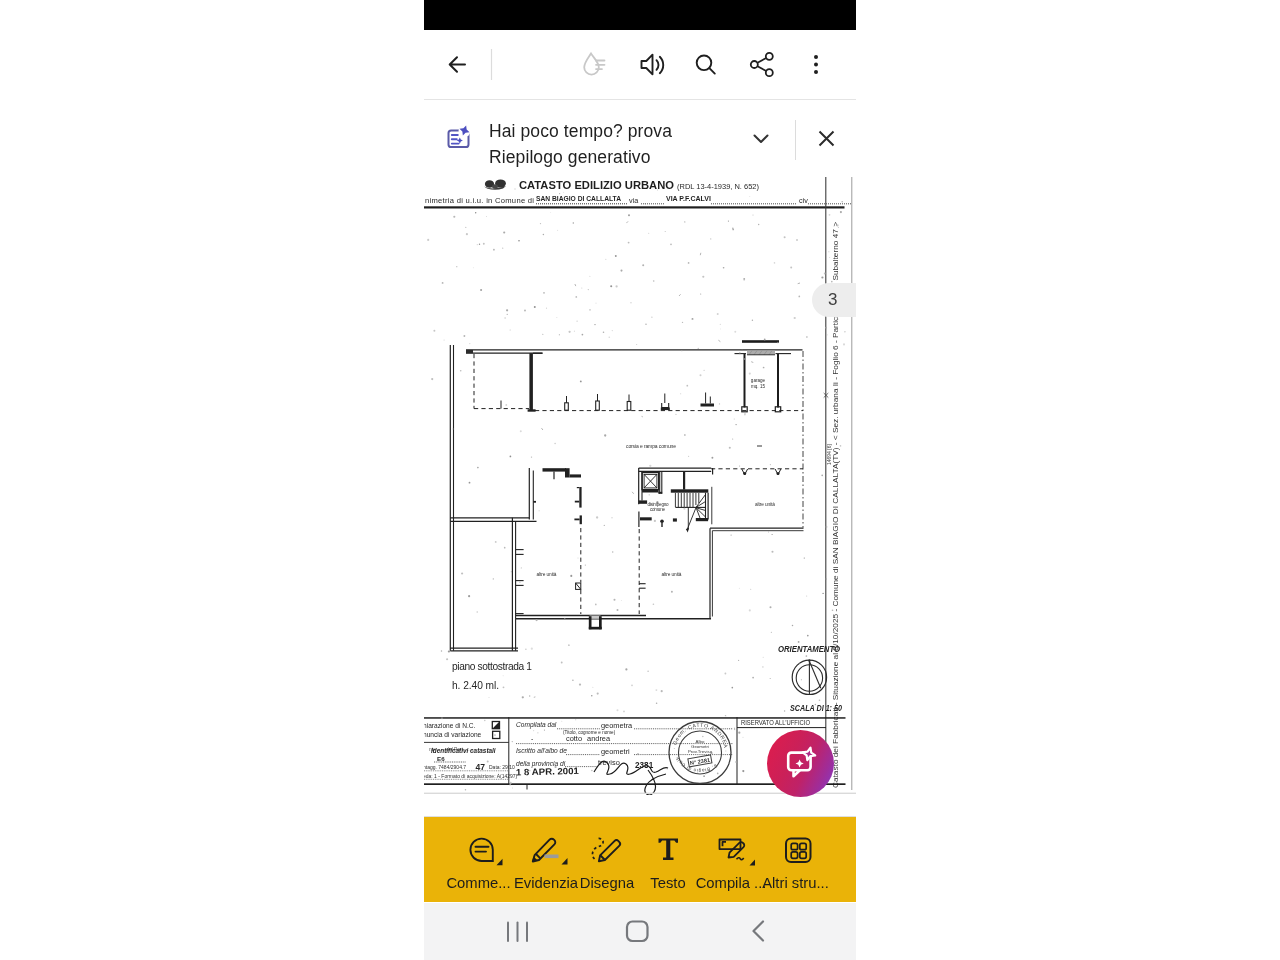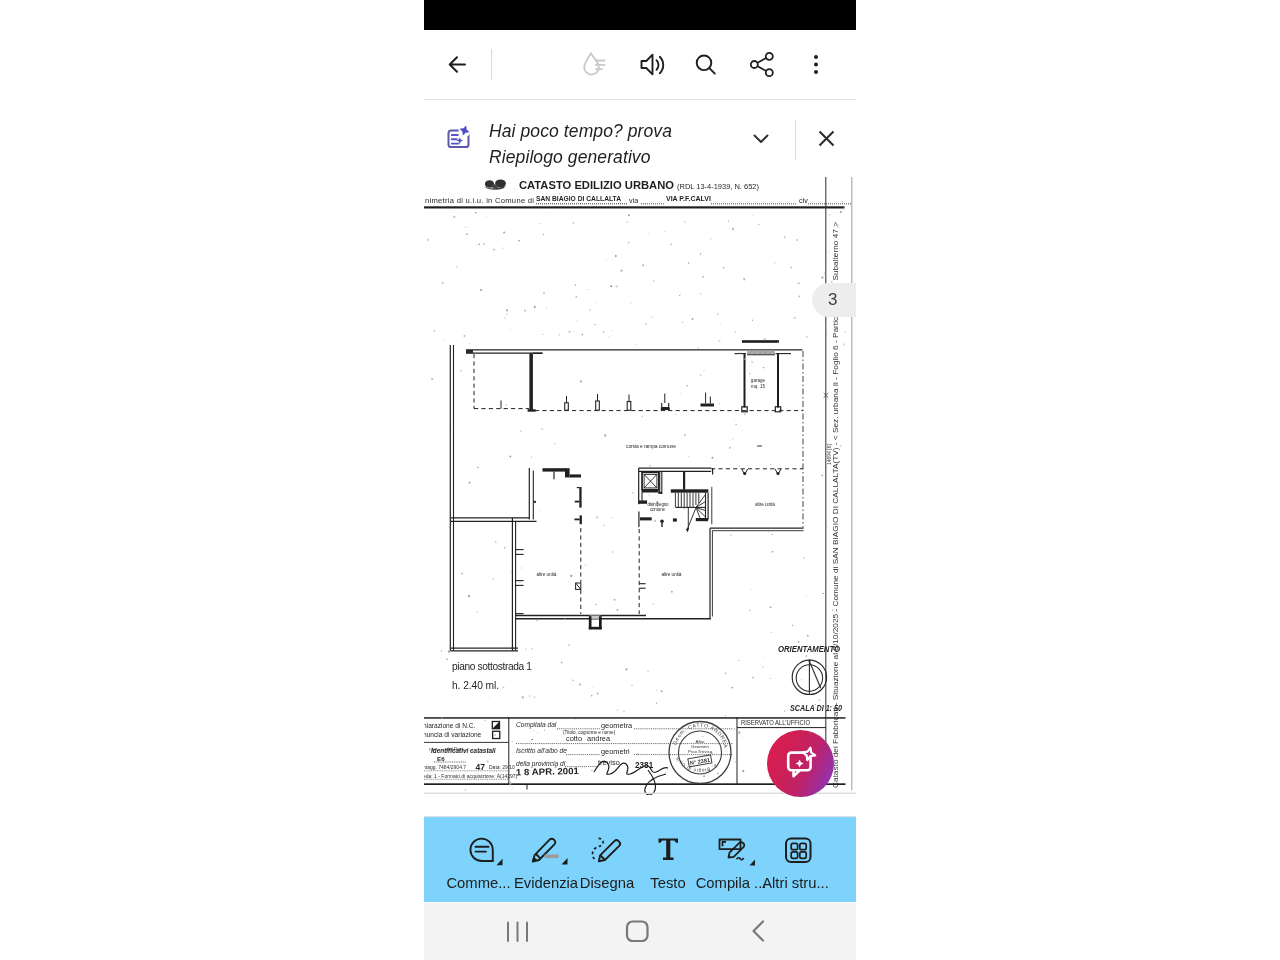--- a/index.html
+++ b/index.html
@@ -50,21 +50,21 @@
       <g fill="#1f1f1f">
         <circle cx="392" cy="27" r="2"></circle>
         <circle cx="392" cy="34.5" r="2"></circle>
         <circle cx="392" cy="42" r="2"></circle>
       </g>
     </svg>
   </div>
 
   <div class="abs" style="left:0;top:98.5px;width:432px;height:1px;background:#e4e4e4;"></div>
 
-  <div class="abs" style="left:0;top:99.5px;width:432px;height:78px;background:#fff;font-style:italic;">
+  <div class="abs" style="left:0;top:99.5px;width:432px;height:78px;background:#fff;">
 
     <svg class="abs" style="left:22px;top:24px" width="28" height="28" viewBox="0 0 28 28">
       <rect x="2.5" y="6.5" width="20" height="16.5" rx="2.6" fill="none" stroke="#5a5aa8" stroke-width="2"></rect>
       <g stroke="#5356c5" stroke-width="1.9" stroke-linecap="round">
         <path d="M5.8 11 h6 M5.8 15.3 h5 M5.8 19.6 h6.8"></path>
       </g>
       <circle cx="18.5" cy="7" r="6" fill="#ffffff"></circle>
       <path d="M18.5 1.2 L20.2 4.8 L23.8 6.5 L20.2 8.2 L18.5 11.8 L16.8 8.2 L13.2 6.5 L16.8 4.8 Z" fill="#4d4fc0" transform="rotate(18 18.5 6.5)"></path>
       <path d="M13.8 13.5 l1 2.1 2.1 1 -2.1 1 -1 2.1 -1 -2.1 -2.1 -1 2.1 -1 Z" fill="#4d4fc0"></path>
     </svg>
@@ -713,21 +713,21 @@
     <svg class="abs" style="left:15px;top:14px" width="38" height="38" viewBox="0 0 38 38">
       <rect x="6.2" y="8.6" width="22.4" height="17.6" rx="3.2" fill="none" stroke="#fff" stroke-width="2.6"></rect>
       <path d="M11.5 26.2 v6 l6.4 -6" fill="none" stroke="#fff" stroke-width="2.6" stroke-linejoin="round"></path>
       <path d="M26.9 3.4 l1.9 4.6 4.6 1.9 -4.6 1.9 -1.9 4.6 -1.9 -4.6 -4.6 -1.9 4.6 -1.9 Z" fill="#ad2b86" stroke="#fff" stroke-width="2.2" stroke-linejoin="round" transform="rotate(14 26.9 9.9)"></path>
       <path d="M17.6 15.4 l1.3 2.8 2.8 1.3 -2.8 1.3 -1.3 2.8 -1.3 -2.8 -2.8 -1.3 2.8 -1.3 Z" fill="#fff"></path>
     </svg>
   </div>
 
   <div class="abs" style="left:0;top:816px;width:432px;height:1.2px;background:#dfdfdf;"></div>
 
-  <div class="abs" style="left:0;top:817px;width:432px;height:85px;background:#7dd3fc;">
+  <div class="abs" style="left:0;top:817px;width:432px;height:85px;background:#eab308;">
     <svg class="abs" style="left:0;top:0" width="432" height="85" viewBox="0 0 432 85">
 
       <g stroke="#1d1d1d" stroke-width="1.9" fill="none" stroke-linecap="round">
         <path d="M68.8 44 h-11.1 a11.2 11.2 0 1 1 11.1 -11.2 z"></path>
         <path d="M51.5 29.8 h13 M51.5 34.6 h10.5"></path>
       </g>
       <path d="M72.5 48.3 h6 v-6.5 z" fill="#1d1d1d"></path>
 
       <g stroke="#1d1d1d" stroke-width="1.9" fill="none" stroke-linejoin="round">
         <path d="M110.6 38.2 L125.6 22.6 a3 3 0 0 1 4.3 0 l0.5 0.5 a3 3 0 0 1 0 4.3 L115 43 l-6.2 1.5 z"></path>

